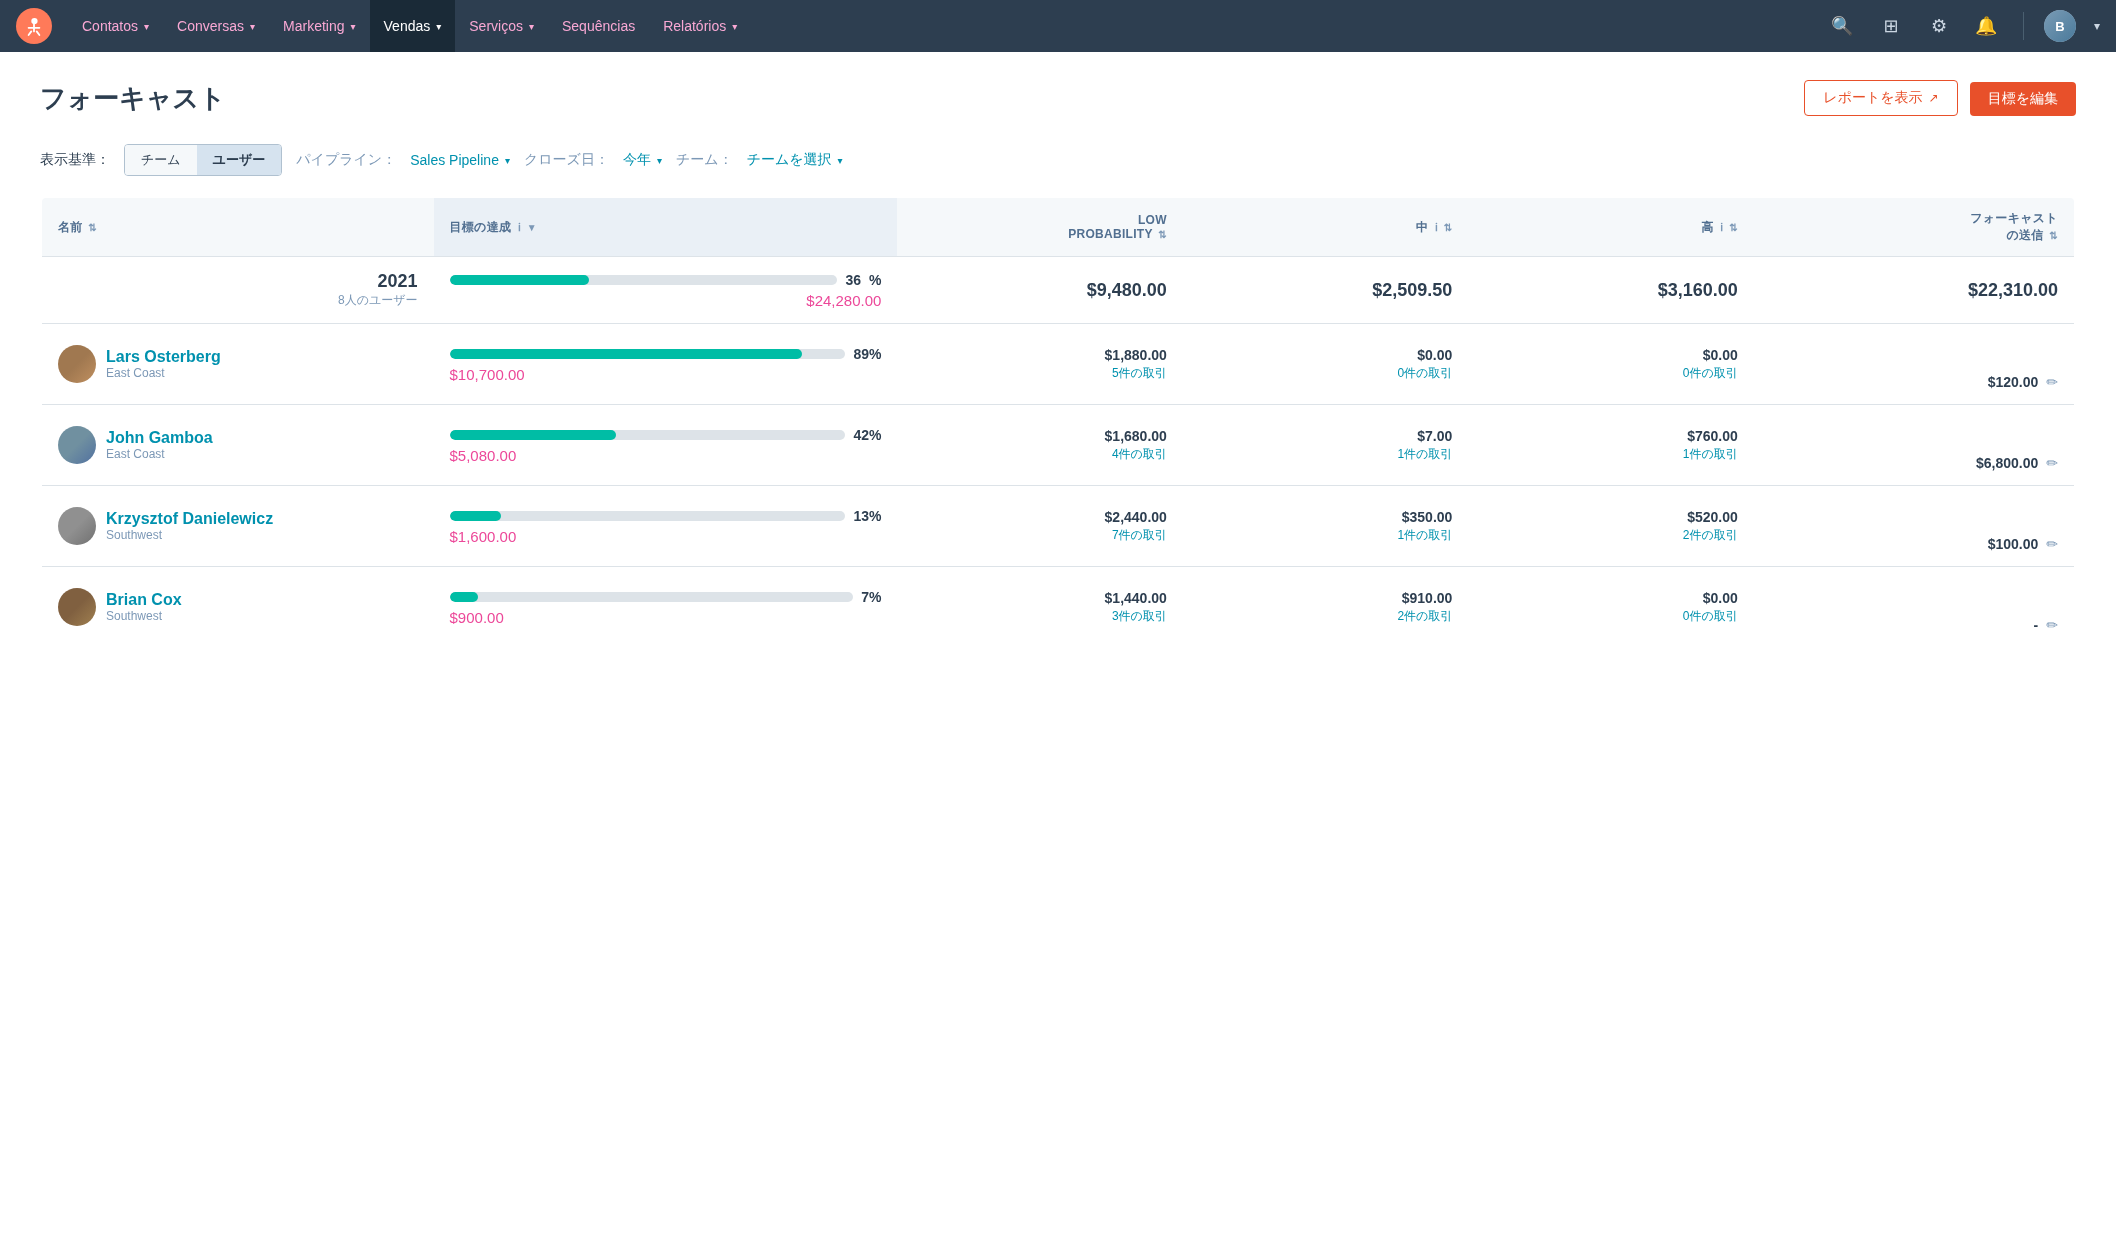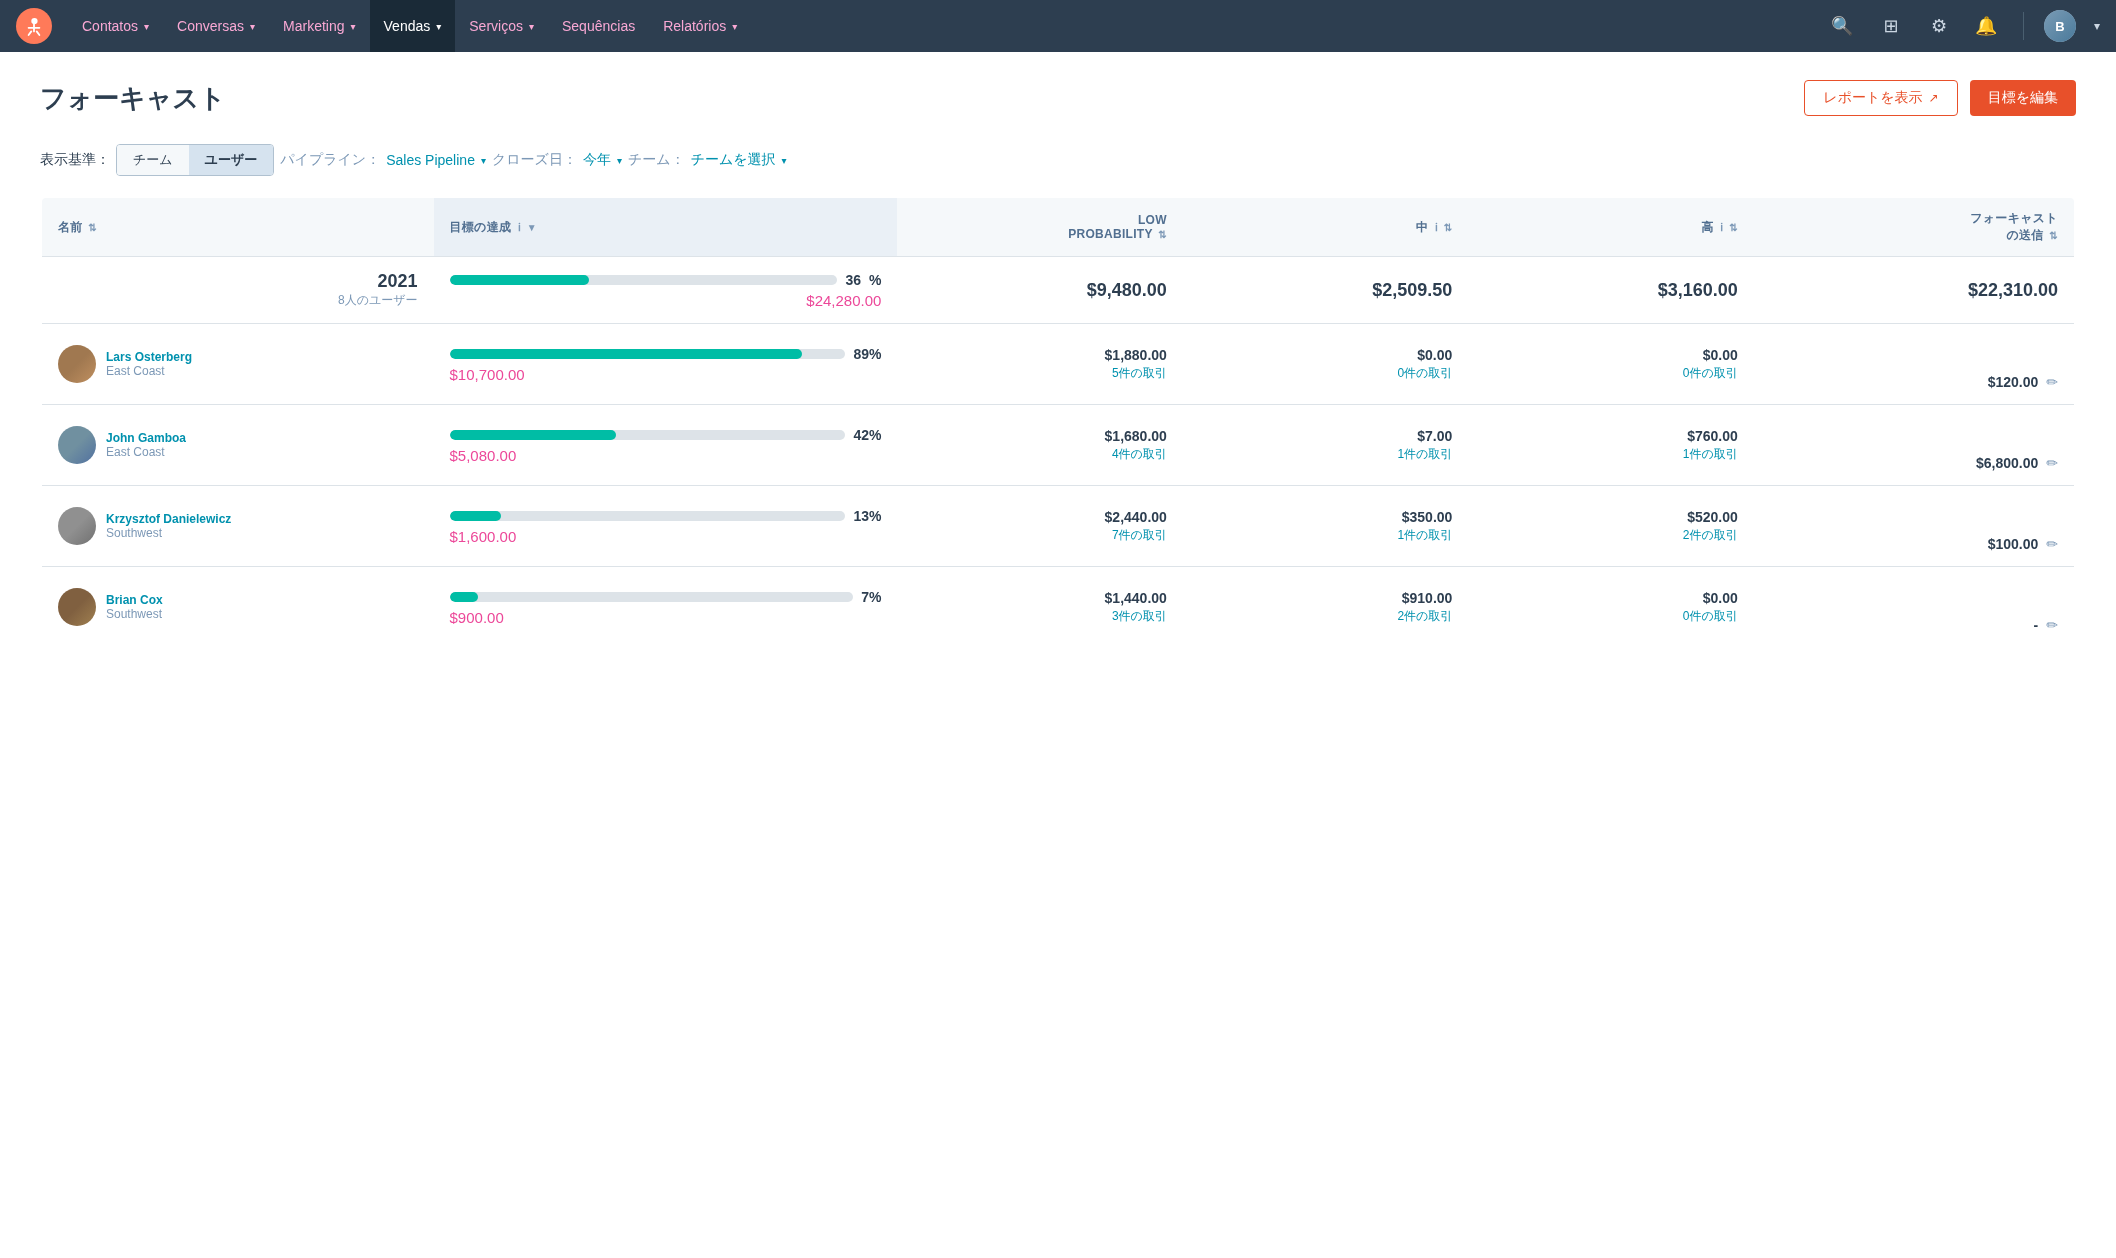--- a/index.html
+++ b/index.html
@@ -65,21 +65,21 @@
       display: flex;
       align-items: center;
       justify-content: space-between;
       margin-bottom: 28px;
     }
     .page-title {
       font-size: 26px;
       font-weight: 600;
       color: #2d3e50;
     }
-    .header-actions { display: flex; gap: 12px; }
+    .header-actions { display: flex; gap: 12px; align-items: flex-end; }
     .btn-outline {
       border: 1px solid #e8502a;
       color: #e8502a;
       background: #fff;
       padding: 8px 18px;
       border-radius: 4px;
       cursor: pointer;
       font-size: 14px;
       display: flex;
       align-items: center;
@@ -94,21 +94,21 @@
       border-radius: 4px;
       cursor: pointer;
       font-size: 14px;
       font-weight: 500;
     }
 
     
     .filters {
       display: flex;
       align-items: center;
-      gap: 6px;
+      gap: 14px;
       margin-bottom: 20px;
       flex-wrap: wrap;
     }
     .filter-label { color: #2d3e50; font-size: 14px; }
     .filter-toggle {
       display: flex;
       border: 1px solid #b0c1d0;
       border-radius: 4px;
       overflow: hidden;
     }
@@ -198,21 +198,21 @@
     }
     .progress-pct { font-size: 14px; font-weight: 600; color: #2d3e50; white-space: nowrap; }
 
     
     .user-cell { display: flex; align-items: center; gap: 10px; }
     .user-avatar {
       width: 38px; height: 38px; border-radius: 50%; background: #b0c5d5;
       overflow: hidden; flex-shrink: 0;
       display: flex; align-items: center; justify-content: center;
     }
-    .user-name { font-size: 12px; font-weight: 600; color: #0091ae; cursor: pointer; }
+    .user-name { font-size: 16px; font-weight: 600; color: #0091ae; cursor: pointer; }
     .user-team { font-size: 12px; color: #7c98b6; }
 
     
     .target-cell { background: #f5f8fa; }
 
     
     .amount-main { font-size: 14px; font-weight: 600; color: #2d3e50; }
     .amount-deals { font-size: 12px; color: #0091ae; margin-top: 2px; }
 
     

